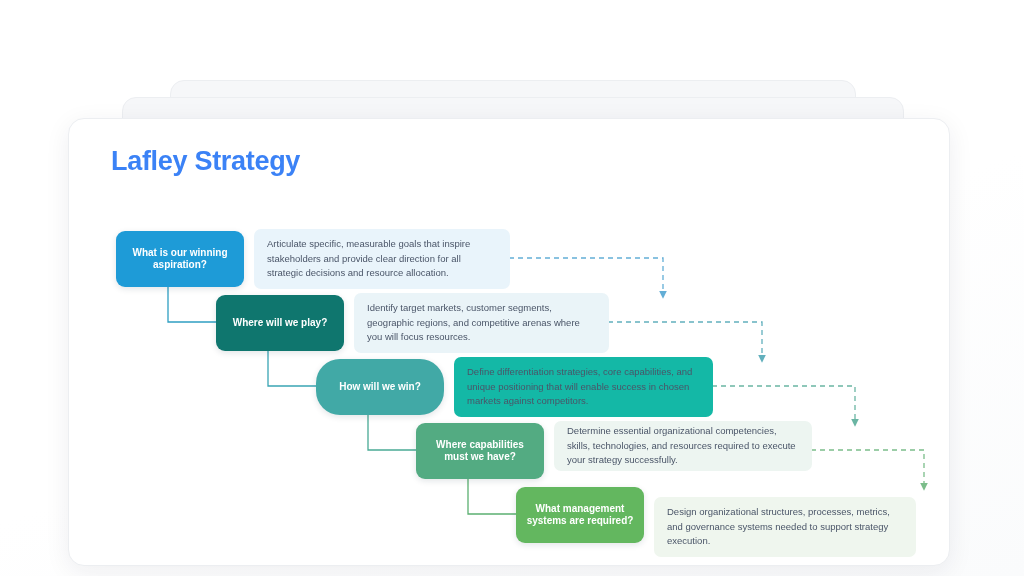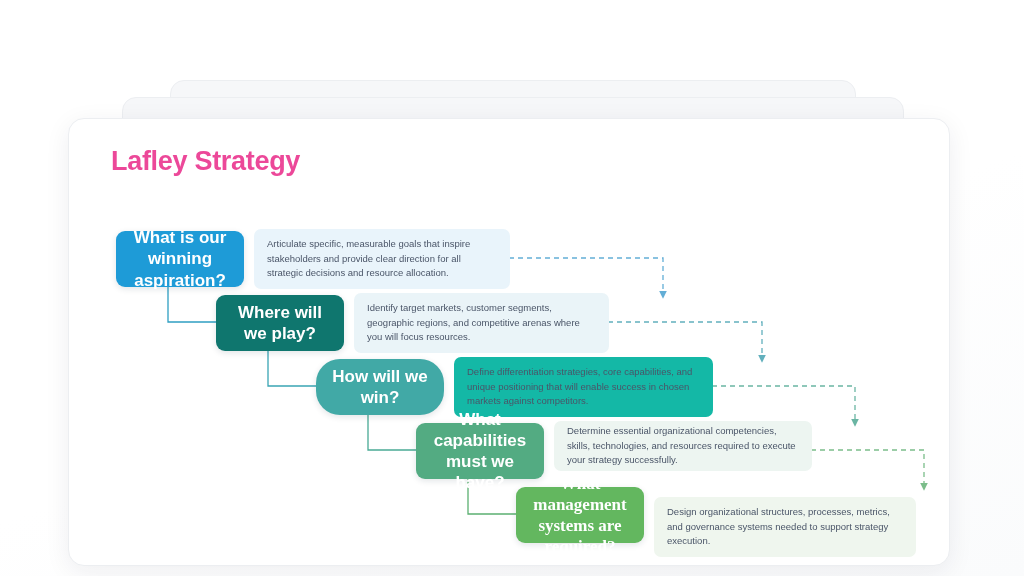--- a/index.html
+++ b/index.html
@@ -58,21 +58,21 @@
   }
 
   .slide-header {
     position: absolute;
     left: 42px;
     top: 28px;
   }
   .slide-title {
     font-size: 27px;
     font-weight: bold;
-    color: #ec4899;
+    color: #3b82f6;
     letter-spacing: -0.3px;
     line-height: 1.1;
     text-align: center;
   }
   .slide-subtitle {
     margin-top: 9px;
     font-size: 17px;
     color: #4b5563;
     font-weight: normal;
     line-height: 1.2;
@@ -100,21 +100,21 @@
   }
 
   .step-pill {
     position: absolute;
     border-radius: 9px;
     color: #ffffff;
     display: flex;
     align-items: center;
     justify-content: center;
     text-align: center;
-    font-size: 17px;
+    font-size: 10px;
     font-weight: bold;
     line-height: 1.25;
     padding: 6px 10px;
     box-shadow: 0 2px 6px rgba(20, 40, 60, 0.12);
   }
 
   .step-desc {
     position: absolute;
     border-radius: 7px;
     display: flex;
@@ -193,23 +193,23 @@
       <div class="step-pill" style="left:147px; top:176px; width:128px; height:56px; background:#0f766e;">Where will we play?</div>
       <div class="step-desc" style="left:285px; top:174px; width:255px; height:60px; background:#eaf4f8;">Identify target markets, customer segments, geographic regions, and competitive arenas where you will focus resources.</div>
     </div>
 
     <div class="step-row">
       <div class="step-pill" style="left:247px; top:240px; width:128px; height:56px; background:#41a9a6;border-radius:24px;">How will we win?</div>
       <div class="step-desc" style="left:385px; top:238px; width:259px; height:60px; background:#14b8a6;">Define differentiation strategies, core capabilities, and unique positioning that will enable success in chosen markets against competitors.</div>
     </div>
 
     <div class="step-row">
-      <div class="step-pill" style="left:347px; top:304px; width:128px; height:56px; background:#53ab82;">What capabilities must we have?</div>
+      <div class="step-pill" style="left:347px; top:304px; width:128px; height:56px; background:#53ab82;">Where capabilities must we have?</div>
       <div class="step-desc" style="left:485px; top:302px; width:258px; height:50px; background:#edf5f1;">Determine essential organizational competencies, skills, technologies, and resources required to execute your strategy successfully.</div>
     </div>
 
     <div class="step-row">
-      <div class="step-pill" style="left:447px; top:368px; width:128px; height:56px; background:#63b75f;font-family:Liberation Serif, serif;">What management systems are required?</div>
+      <div class="step-pill" style="left:447px; top:368px; width:128px; height:56px; background:#63b75f;">What management systems are required?</div>
       <div class="step-desc" style="left:585px; top:366px; width:262px; height:60px; background:#eff6ee;margin-top:12px;">Design organizational structures, processes, metrics, and governance systems needed to support strategy execution.</div>
     </div>
 
   </div>
 </div>
 
 </body></html>

